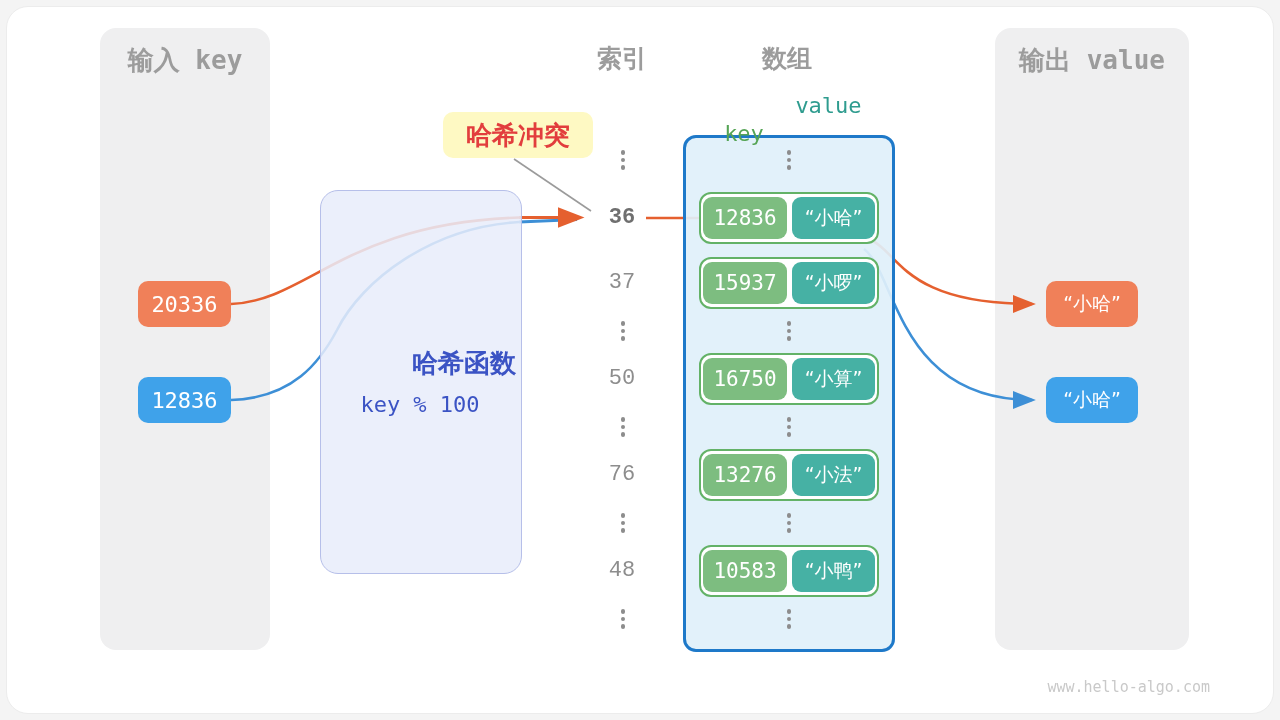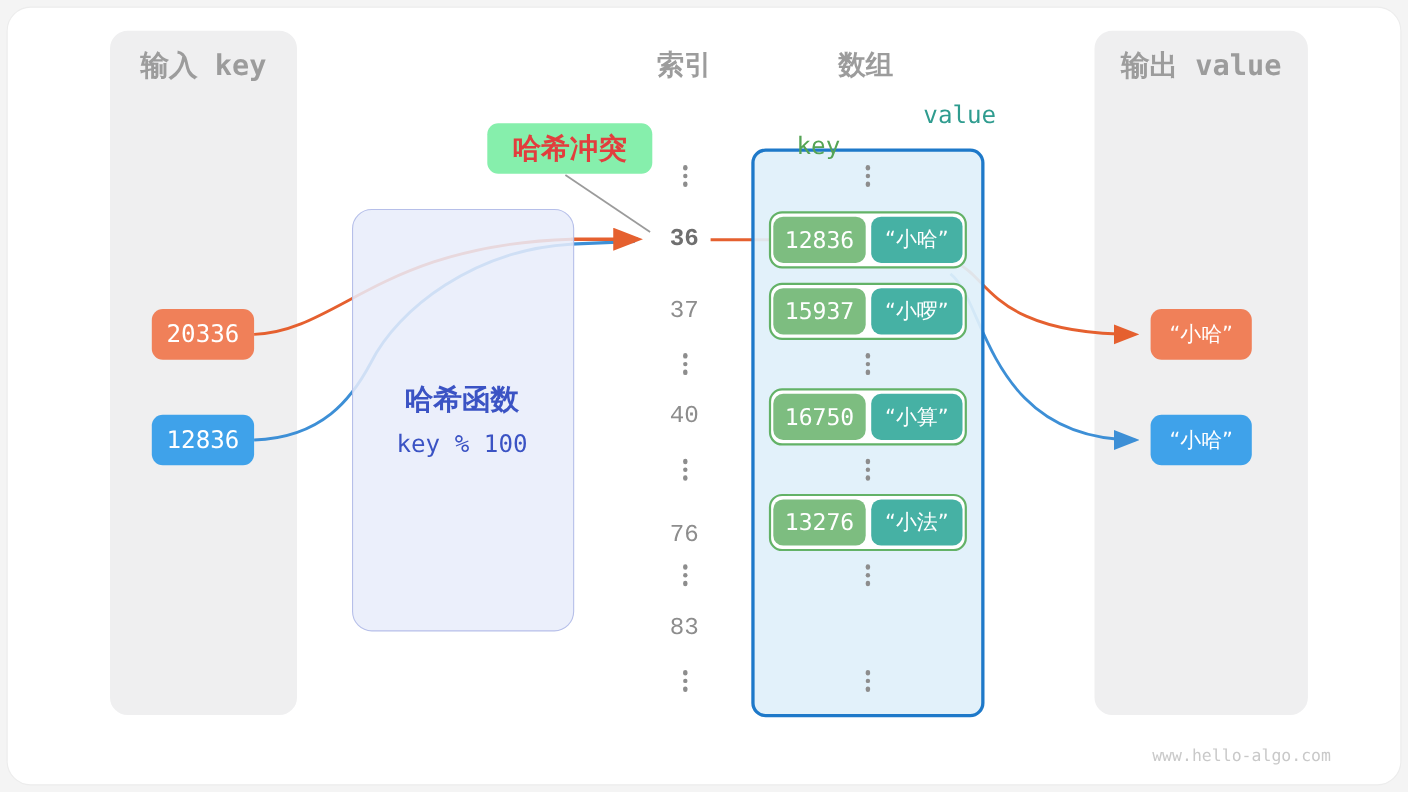--- a/index.html
+++ b/index.html
@@ -31,30 +31,30 @@
     background:rgba(232,236,250,0.86);border:1.5px solid #b6bfe9;
     border-radius:18px;z-index:3;
   }
   .array-box{
     position:absolute;left:683px;top:135px;width:212px;height:517px;
     background:rgba(224,240,250,0.92);border:3px solid #1e79c9;
     border-radius:13px;z-index:3;box-sizing:border-box;
   }
   .hash-title{
     position:absolute;left:320px;top:346px;width:200px;text-align:center;
-    color:#3b53c4;font-size:26px;font-weight:bold;z-index:4;
+    color:#3b53c4;font-size:26px;font-weight:bold;z-index:4;padding-left:44px;
   }
   .hash-formula{
     position:absolute;left:320px;top:392px;width:200px;text-align:center;
     color:#3b53c4;font-size:22px;z-index:4;
     font-family:"DejaVu Sans Mono",monospace;
   }
   .collision{
     position:absolute;left:443px;top:112px;width:150px;height:46px;
-    background:#86efac;border-radius:10px;display:flex;align-items:center;
+    background:#fef9c3;border-radius:10px;display:flex;align-items:center;
     justify-content:center;color:#e23d3d;font-weight:bold;font-size:26px;
     z-index:4;
   }
   .col-header{
     position:absolute;top:44px;height:30px;line-height:30px;width:100px;
     text-align:center;color:#9c9c9c;font-weight:bold;font-size:25px;z-index:4;
   }
   .kv-header{
     position:absolute;top:93px;height:26px;line-height:26px;text-align:center;
     font-size:22px;z-index:4;font-family:"DejaVu Sans Mono",monospace;
@@ -127,21 +127,21 @@
   </svg>
 
   <div class="hash-box"></div>
   <div class="array-box"></div>
 
   <div class="panel-title" style="left:100px;width:170px;">输入 key</div>
   <div class="panel-title" style="left:995px;width:194px;">输出 value</div>
   <div class="col-header" style="left:572px;">索引</div>
   <div class="col-header" style="left:737px;">数组</div>
   <div class="kv-header" style="left:709px;width:70px;color:#55a455;margin-top:28px;">key</div>
-  <div class="kv-header" style="left:791px;width:75px;color:#2f9c8f;margin-left:44px;">value</div>
+  <div class="kv-header" style="left:791px;width:75px;color:#2f9c8f;">value</div>
 
   <div class="hash-title">哈希函数</div>
   <div class="hash-formula">key % 100</div>
 
   <div class="collision">哈希冲突</div>
 
   <div class="io-box key orange" style="top:281px;text-align:right;">20336</div>
   <div class="io-box key blue" style="top:377px;">12836</div>
 
   <div class="io-box val orange" style="top:281px;">“小哈”</div>
@@ -152,33 +152,33 @@
       <i></i>
       <i></i>
     </div>
   <div class="idx bold" style="top:203px;">36</div>
   <div class="idx" style="top:268px;">37</div>
   <div class="vdots" style="left:620px;top:321px;">
       <i></i>
       <i></i>
       <i></i>
     </div>
-  <div class="idx" style="top:364px;">40</div>
+  <div class="idx" style="top:364px;">50</div>
   <div class="vdots" style="left:620px;top:417px;">
       <i></i>
       <i></i>
       <i></i>
     </div>
-  <div class="idx" style="top:460px;margin-top:12px;">76</div>
+  <div class="idx" style="top:460px;">76</div>
   <div class="vdots" style="left:620px;top:513px;">
       <i></i>
       <i></i>
       <i></i>
     </div>
-  <div class="idx" style="top:556px;">83</div>
+  <div class="idx" style="top:556px;">48</div>
   <div class="vdots" style="left:620px;top:609px;">
       <i></i>
       <i></i>
       <i></i>
     </div>
 
   <div class="vdots" style="left:786px;top:150px;">
       <i></i>
       <i></i>
       <i></i>
@@ -213,15 +213,19 @@
     <div class="v">“小啰”</div>
   </div>
   <div class="pair" style="top:353px;">
     <div class="k">16750</div>
     <div class="v">“小算”</div>
   </div>
   <div class="pair" style="top:449px;">
     <div class="k">13276</div>
     <div class="v">“小法”</div>
   </div>
+  <div class="pair" style="top:545px;">
+    <div class="k">10583</div>
+    <div class="v">“小鸭”</div>
+  </div>
 
   <div class="watermark">www.hello-algo.com</div>
 </div>
 
 </body></html>

